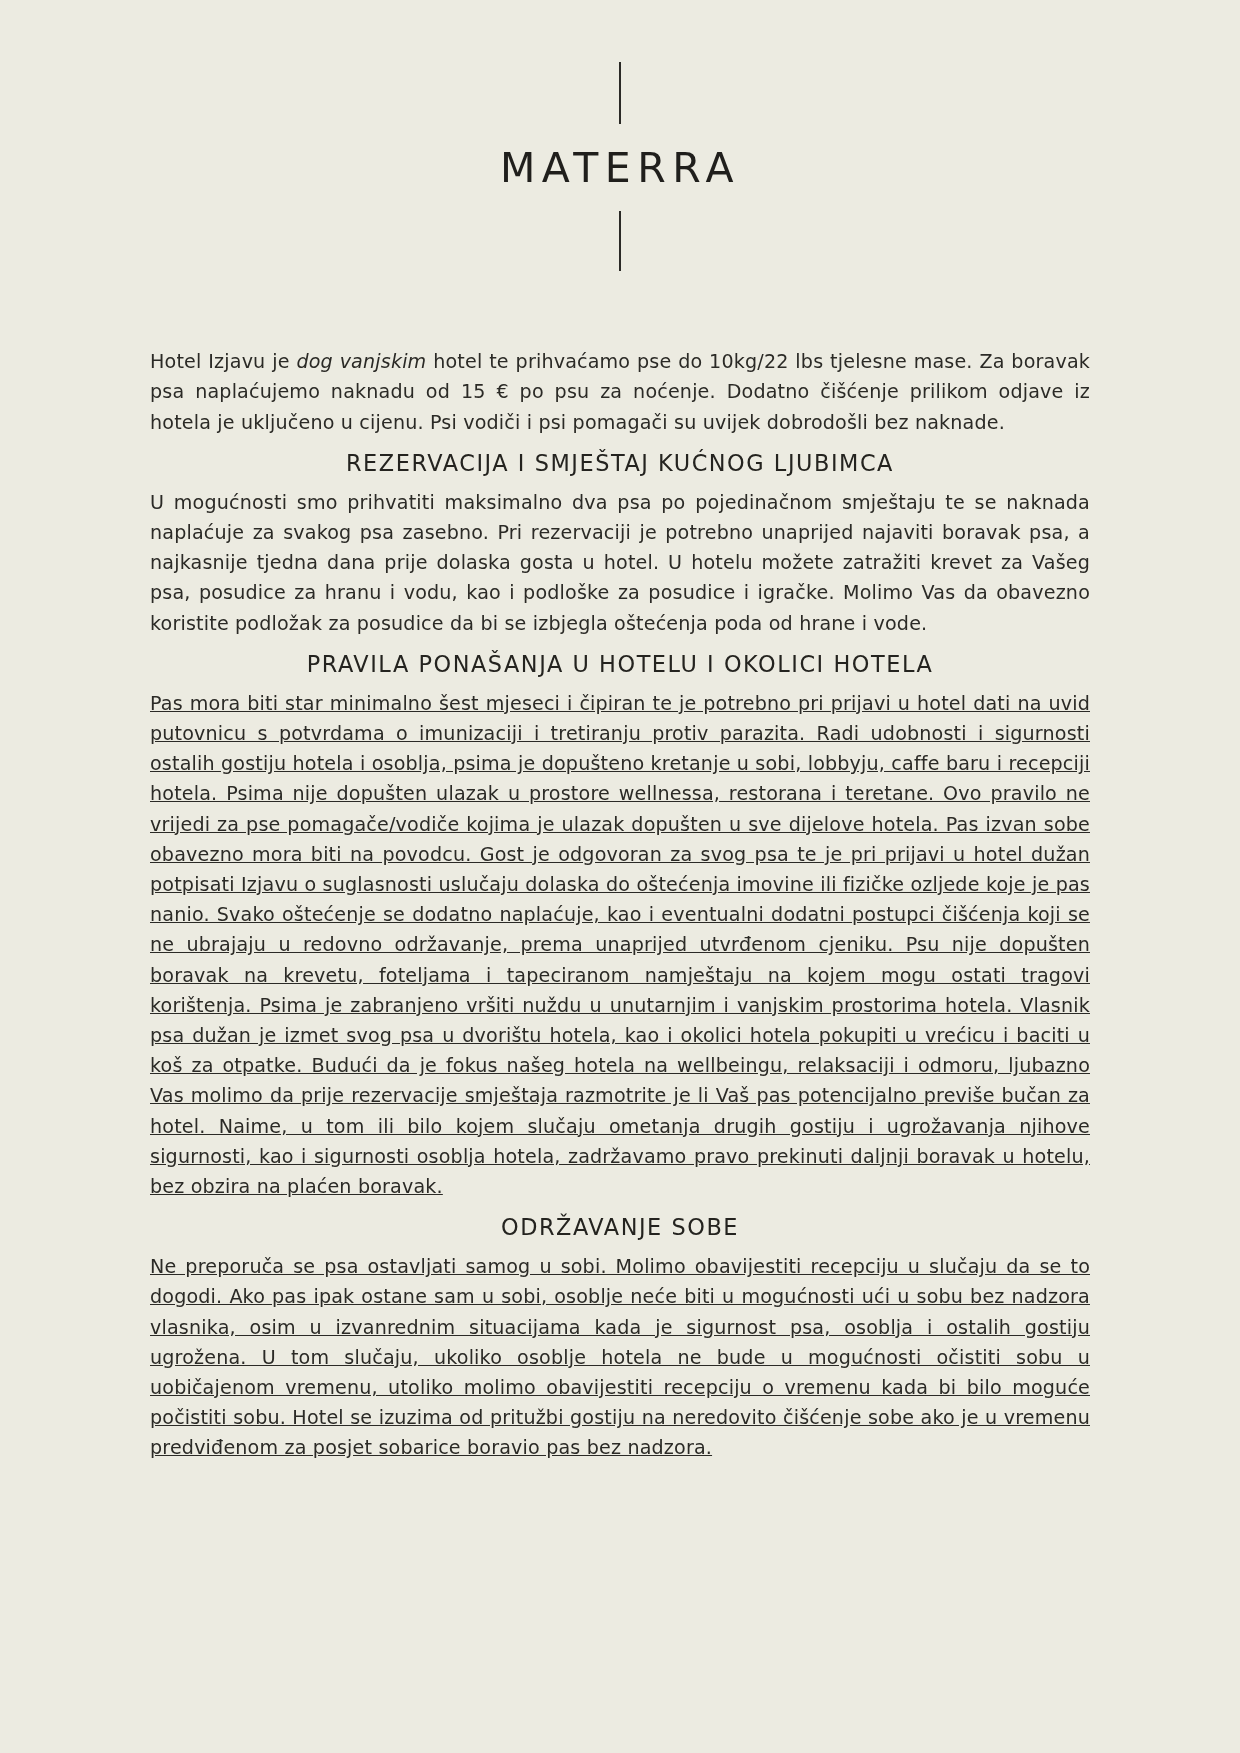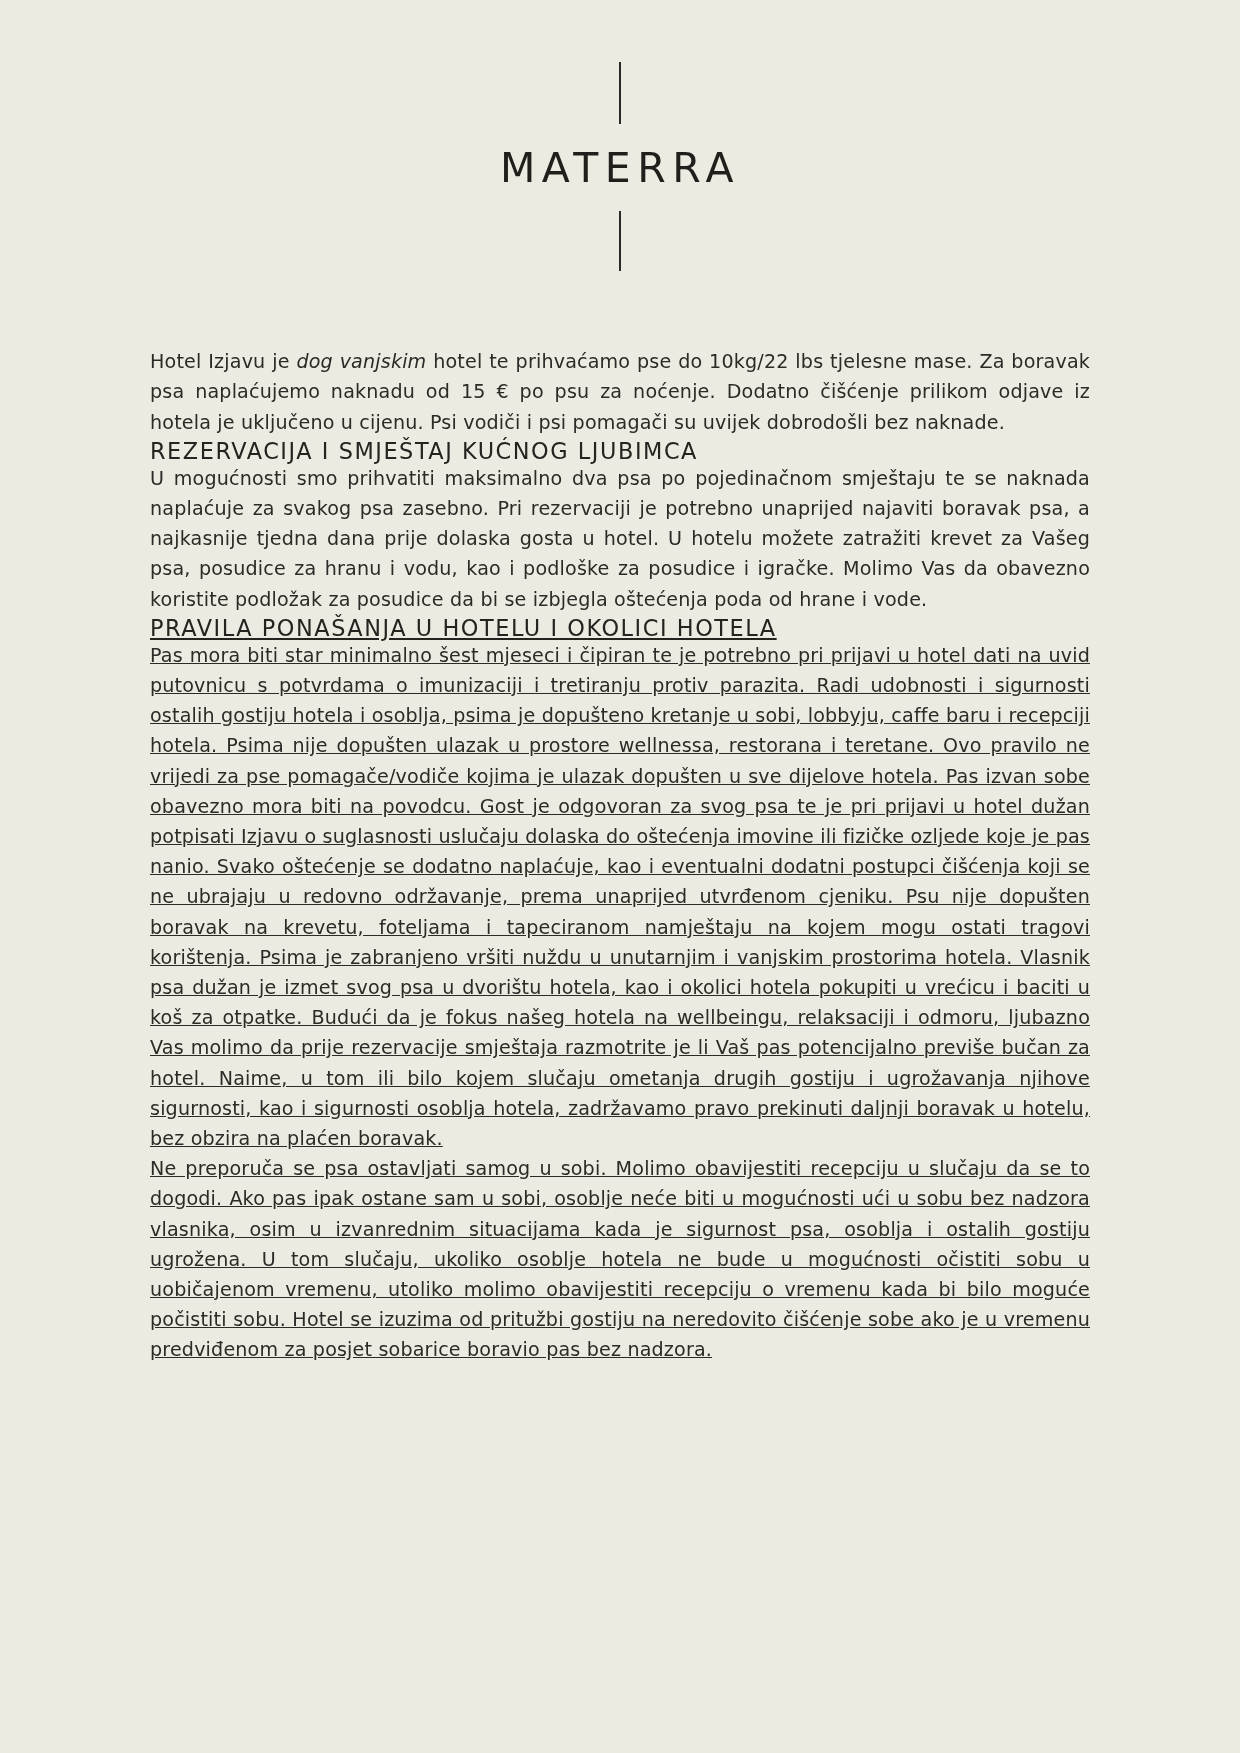--- a/index.html
+++ b/index.html
@@ -72,32 +72,33 @@
     color: #2b2a26;
     margin: 0;
     letter-spacing: 0.18px;
     hyphens: none;
   }
   p.body em {
     font-style: italic;
   }
 
   h2.section {
+    text-align: center;
     font-size: 22.4px;
     font-weight: 400;
     letter-spacing: 1.55px;
     color: #24231f;
-    margin: 0;
+    margin: 12px;
     padding: 0;
   }
 
   .sec-intro   { margin-top: 0; }
   .sec-1-head  { margin-top: 46px; }
   .sec-1-body  { margin-top: 11px; }
-  .sec-2-head  { margin-top: 44px; text-decoration: underline; }
+  .sec-2-head  { margin-top: 44px; }
   .sec-2-body  { margin-top: 11px; text-decoration: underline; }
   .sec-3-head  { margin-top: 52px; }
   .sec-3-body  { margin-top: 12px; text-decoration: underline; }
 </style>
 </head>
 <body>
 
 <div class="page">
 
   <div class="brand">
@@ -110,16 +111,17 @@
   <div class="content">
 
     <p class="body sec-intro"><span>Hotel Izjavu je </span><em>dog vanjskim</em><span> hotel te prihvaćamo pse do 10kg/22 lbs tjelesne mase. Za boravak psa naplaćujemo naknadu od 15 € po psu za noćenje. Dodatno čišćenje prilikom odjave iz hotela je uključeno u cijenu. Psi vodiči i psi pomagači su uvijek dobrodošli bez naknade.</span></p>
 
     <h2 class="section sec-1-head">REZERVACIJA I SMJEŠTAJ KUĆNOG LJUBIMCA</h2>
     <p class="body sec-1-body">U mogućnosti smo prihvatiti maksimalno dva psa po pojedinačnom smještaju te se naknada naplaćuje za svakog psa zasebno. Pri rezervaciji je potrebno unaprijed najaviti boravak psa, a najkasnije tjedna dana prije dolaska gosta u hotel. U hotelu možete zatražiti krevet za Vašeg psa, posudice za hranu i vodu, kao i podloške za posudice i igračke. Molimo Vas da obavezno koristite podložak za posudice da bi se izbjegla oštećenja poda od hrane i vode.</p>
 
     <h2 class="section sec-2-head">PRAVILA PONAŠANJA U HOTELU I OKOLICI HOTELA</h2>
     <p class="body sec-2-body">Pas mora biti star minimalno šest mjeseci i čipiran te je potrebno pri prijavi u hotel dati na uvid putovnicu s potvrdama o imunizaciji i tretiranju protiv parazita. Radi udobnosti i sigurnosti ostalih gostiju hotela i osoblja, psima je dopušteno kretanje u sobi, lobbyju, caffe baru i recepciji hotela. Psima nije dopušten ulazak u prostore wellnessa, restorana i teretane. Ovo pravilo ne vrijedi za pse pomagače/vodiče kojima je ulazak dopušten u sve dijelove hotela. Pas izvan sobe obavezno mora biti na povodcu. Gost je odgovoran za svog psa te je pri prijavi u hotel dužan potpisati Izjavu o suglasnosti uslučaju dolaska do oštećenja imovine ili fizičke ozljede koje je pas nanio. Svako oštećenje se dodatno naplaćuje, kao i eventualni dodatni postupci čišćenja koji se ne ubrajaju u redovno održavanje, prema unaprijed utvrđenom cjeniku. Psu nije dopušten boravak na krevetu, foteljama i tapeciranom namještaju na kojem mogu ostati tragovi korištenja. Psima je zabranjeno vršiti nuždu u unutarnjim i vanjskim prostorima hotela. Vlasnik psa dužan je izmet svog psa u dvorištu hotela, kao i okolici hotela pokupiti u vrećicu i baciti u koš za otpatke. Budući da je fokus našeg hotela na wellbeingu, relaksaciji i odmoru, ljubazno Vas molimo da prije rezervacije smještaja razmotrite je li Vaš pas potencijalno previše bučan za hotel. Naime, u tom ili bilo kojem slučaju ometanja drugih gostiju i ugrožavanja njihove sigurnosti, kao i sigurnosti osoblja hotela, zadržavamo pravo prekinuti daljnji boravak u hotelu, bez obzira na plaćen boravak.</p>
 
+    <h2 class="section sec-3-head">ODRŽAVANJE SOBE</h2>
     <p class="body sec-3-body">Ne preporuča se psa ostavljati samog u sobi. Molimo obavijestiti recepciju u slučaju da se to dogodi. Ako pas ipak ostane sam u sobi, osoblje neće biti u mogućnosti ući u sobu bez nadzora vlasnika, osim u izvanrednim situacijama kada je sigurnost psa, osoblja i ostalih gostiju ugrožena. U tom slučaju, ukoliko osoblje hotela ne bude u mogućnosti očistiti sobu u uobičajenom vremenu, utoliko molimo obavijestiti recepciju o vremenu kada bi bilo moguće počistiti sobu. Hotel se izuzima od pritužbi gostiju na neredovito čišćenje sobe ako je u vremenu predviđenom za posjet sobarice boravio pas bez nadzora.</p>
 
   </div>
 </div>
 
 </body></html>

